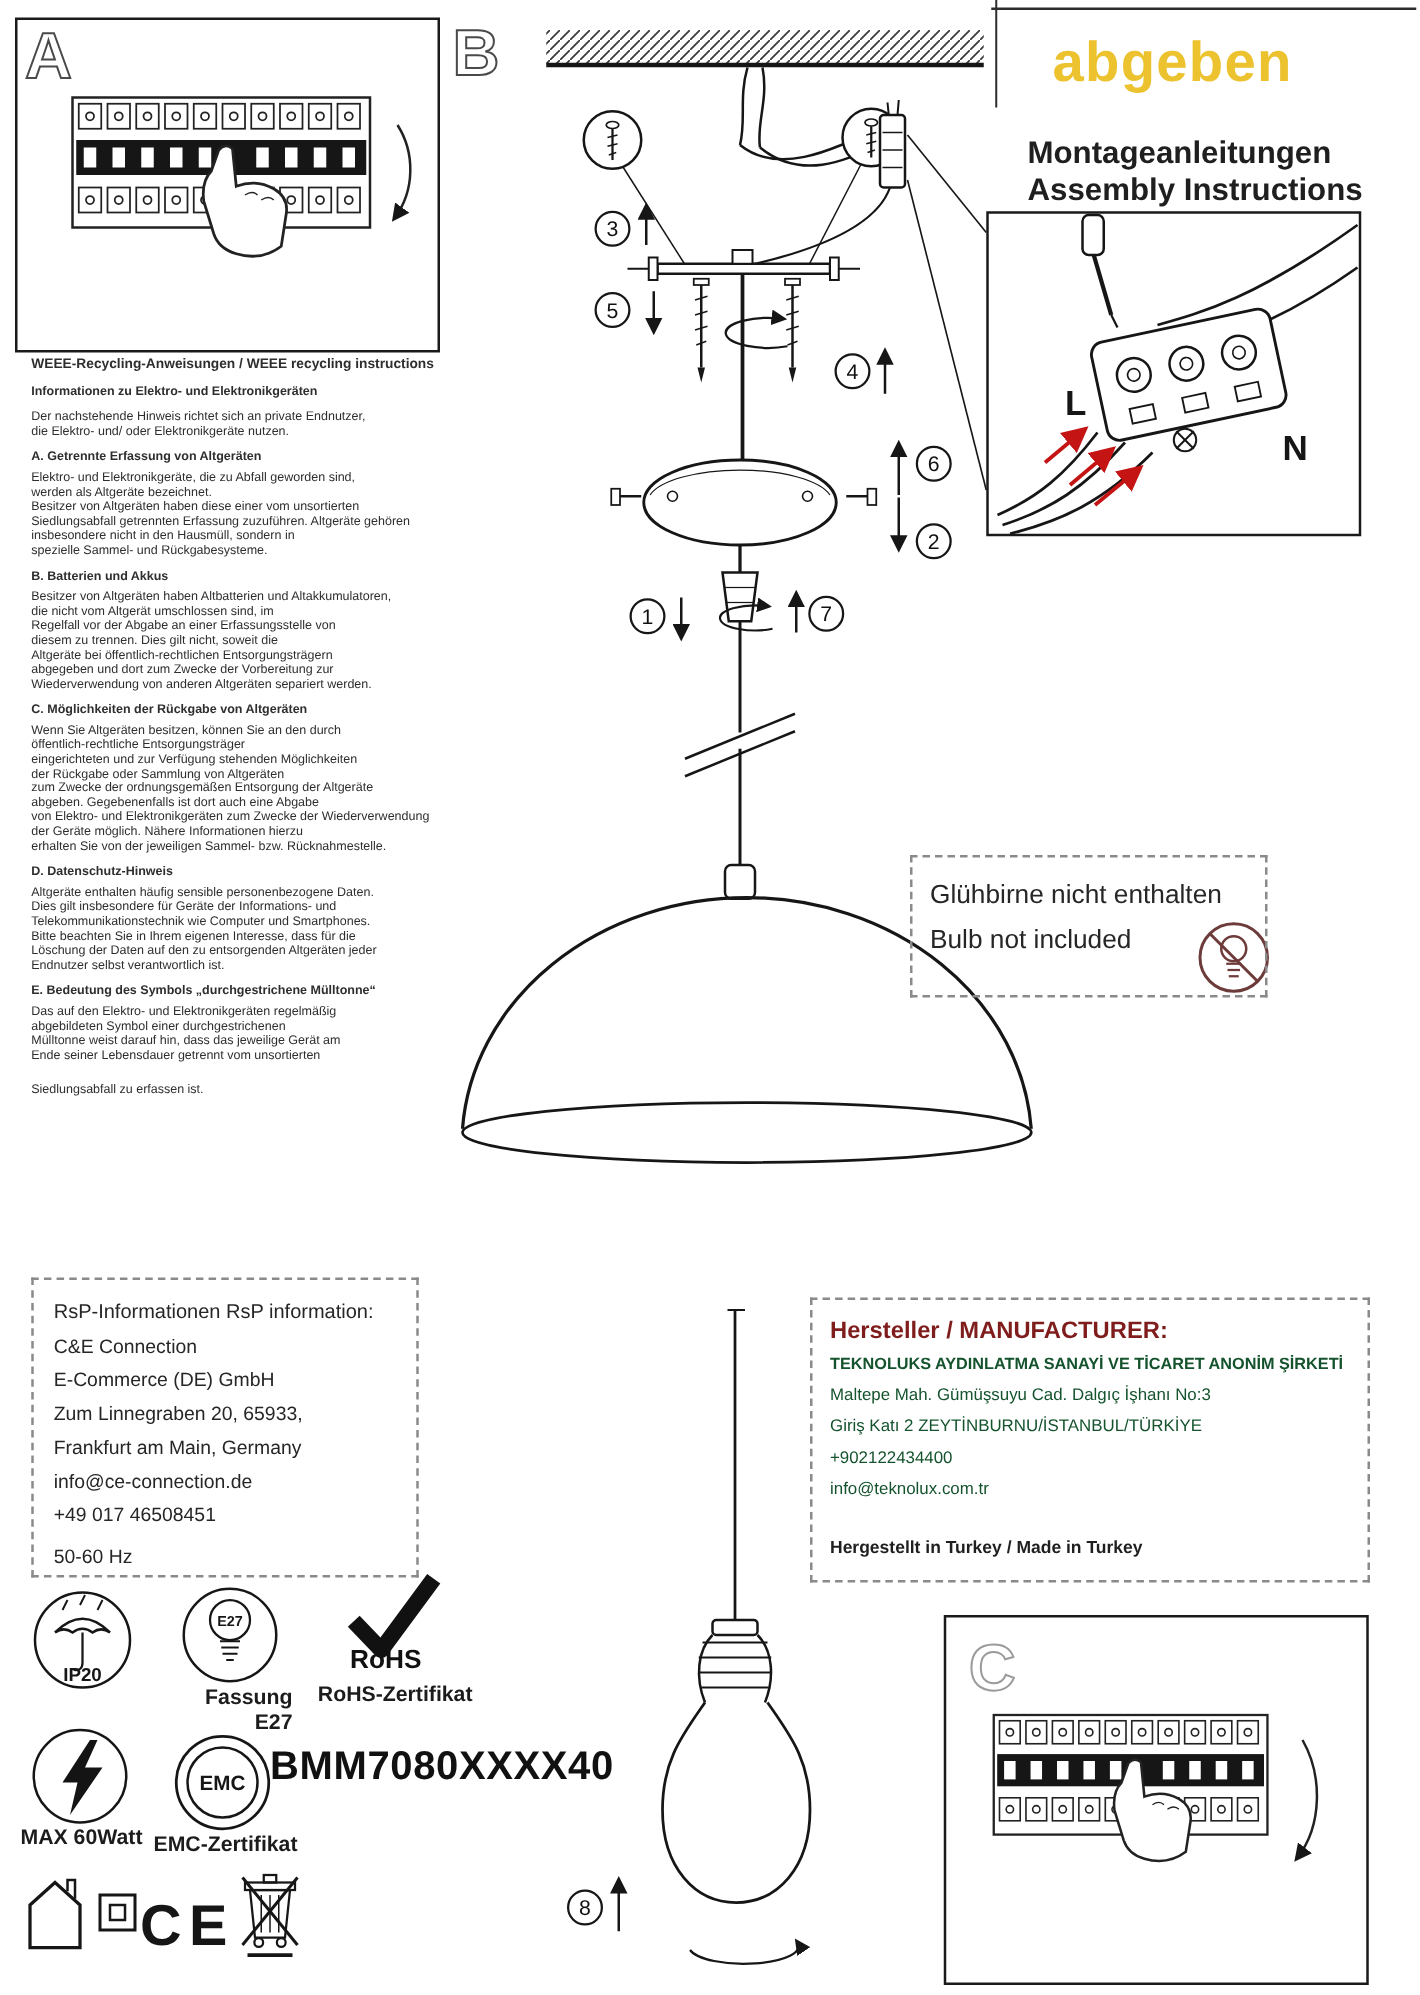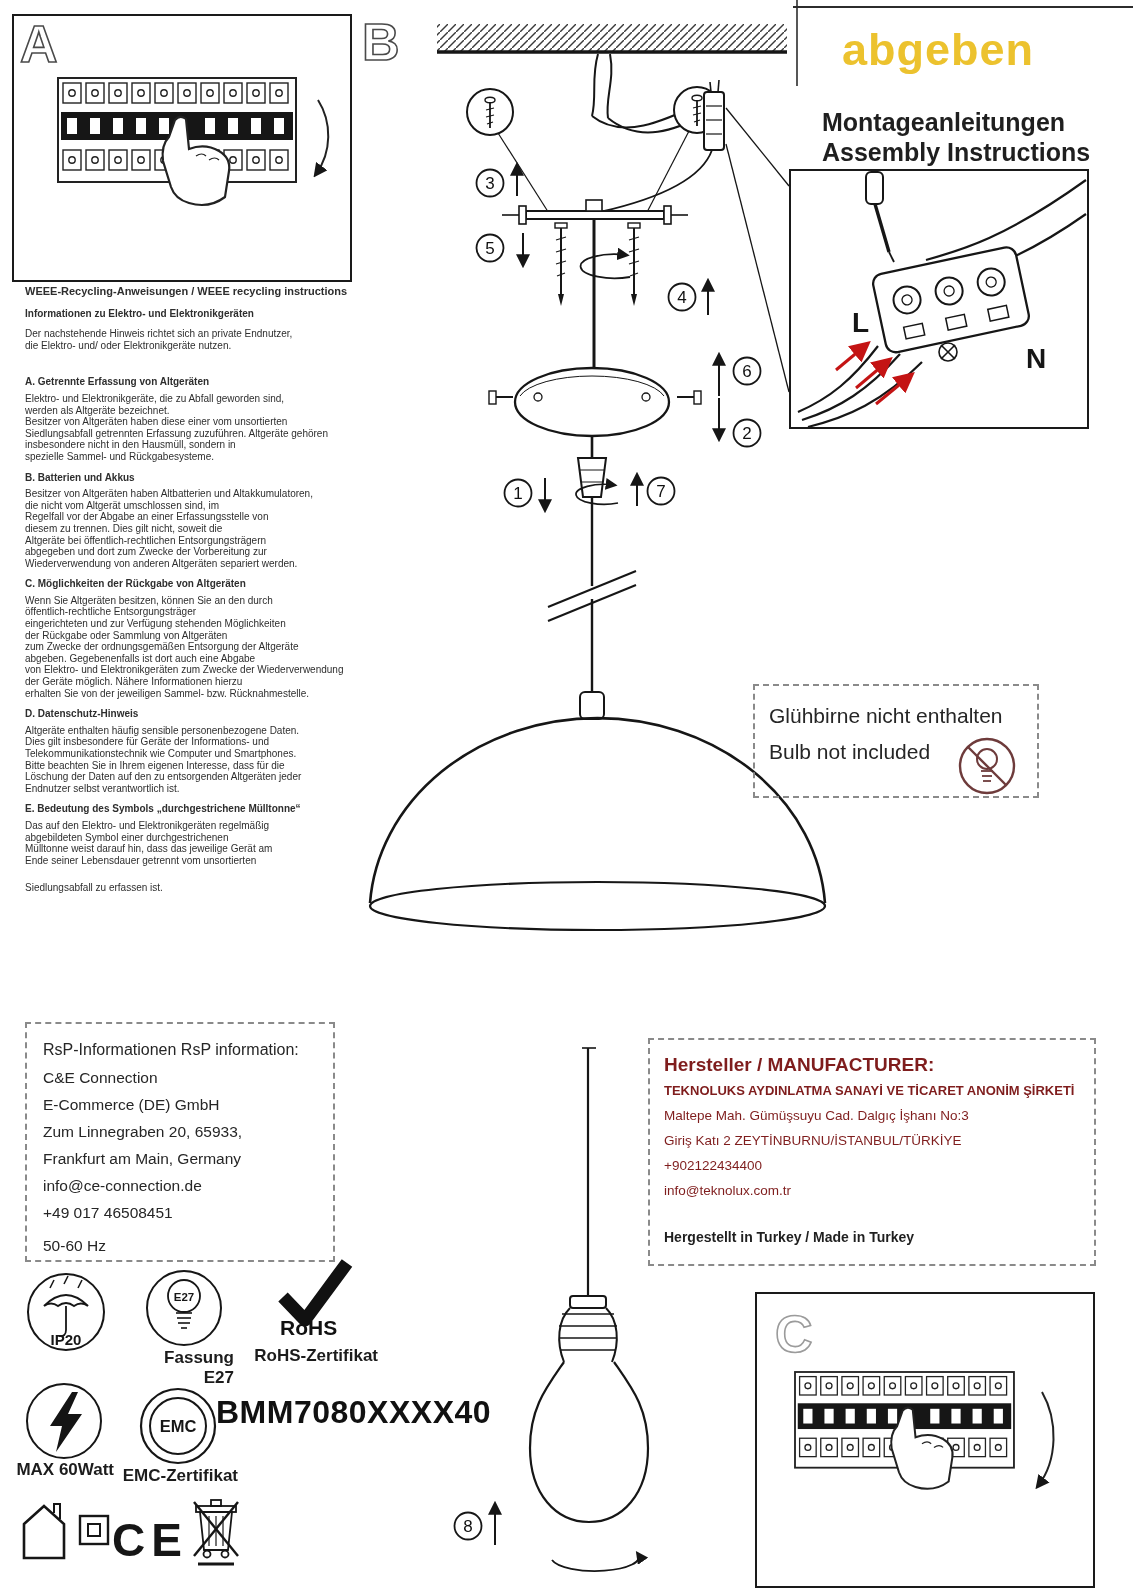--- a/index.html
+++ b/index.html
@@ -9,29 +9,29 @@
   .abs{position:absolute}
   svg text{font-family:"Liberation Sans",sans-serif}
   .solid-box{position:absolute;border:2px solid #1a1a1a;background:transparent}
   .dashed-box{position:absolute;border:2px dashed #8a8a8a;background:transparent}
   .brand{font-size:45px;font-weight:bold;color:#ecc22e;letter-spacing:1px}
   .htitle{font-size:25px;font-weight:bold;color:#1f1f1f}
   .weee{position:absolute;left:25px;top:286px;width:352px;font-size:10px;
         line-height:11.6px;color:#2e2e2e}
   .weee .wt{font-weight:bold;font-size:11px;margin-bottom:10px}
   .weee .ws{font-weight:bold;margin-bottom:9px}
-  .weee .wi{white-space:pre-line;margin-bottom:25px}
+  .weee .wi{white-space:pre-line;margin-bottom:9px}
   .weee .wh{font-weight:bold;margin:9px 0 5px}
   .weee .wb{white-space:pre-line}
   .weee .wf{margin-top:16px}
   .bulb-line{font-size:21px;color:#262626;line-height:36px}
   .rsp-row{font-size:15.5px;color:#262626;line-height:27px}
   .rsp-title{font-size:16px;color:#262626;line-height:29px}
   .mfg-title{font-size:19px;font-weight:bold;color:#7f1d1d;line-height:26px}
-  .mfg-row{font-size:13.5px;color:#7f1d1d;line-height:25px}
+  .mfg-row{font-size:13.5px;color:#14532d;line-height:25px}
   .mfg-row.b1{font-weight:bold;font-size:13px}
   .mfg-foot{font-size:14px;font-weight:bold;color:#1f1f1f;margin-top:26px}
   .lbl{position:absolute;font-weight:bold;color:#1c1c1c;font-size:17px;text-align:right}
   .model{position:absolute;font-weight:bold;font-size:32px;color:#111;letter-spacing:.5px}
   .rohs-big{position:absolute;font-weight:bold;font-size:21px;color:#111;}
 </style>
 </head>
 <body>
 
 <div class="page">
@@ -441,21 +441,21 @@
 Löschung der Daten auf den zu entsorgenden Altgeräten jeder
 Endnutzer selbst verantwortlich ist.</div>
     <div class="wh">E. Bedeutung des Symbols „durchgestrichene Mülltonne“</div>
     <div class="wb">Das auf den Elektro- und Elektronikgeräten regelmäßig
  abgebildeten Symbol einer durchgestrichenen
 Mülltonne weist darauf hin, dass das jeweilige Gerät am
 Ende seiner Lebensdauer getrennt vom unsortierten</div>
     <div class="wf">Siedlungsabfall zu erfassen ist.</div>
   </div>
 
-  <div class="dashed-box" style="left:753px;top:684px;width:286px;height:114px;padding:12px 0 0 14px">
+  <div class="dashed-box" style="left:728px;top:684px;width:286px;height:114px;padding:12px 0 0 14px">
     <div class="bulb-line">Glühbirne nicht enthalten</div>
     <div class="bulb-line">Bulb not included</div>
   </div>
 
   <div class="dashed-box" style="left:25px;top:1022px;width:310px;height:240px;padding:11px 16px">
     <div class="rsp-title">RsP-Informationen RsP information:</div>
     <div class="rsp-row">C&amp;E Connection</div>
     <div class="rsp-row">E-Commerce (DE) GmbH</div>
     <div class="rsp-row">Zum Linnegraben 20, 65933,</div>
     <div class="rsp-row">Frankfurt am Main, Germany</div>

